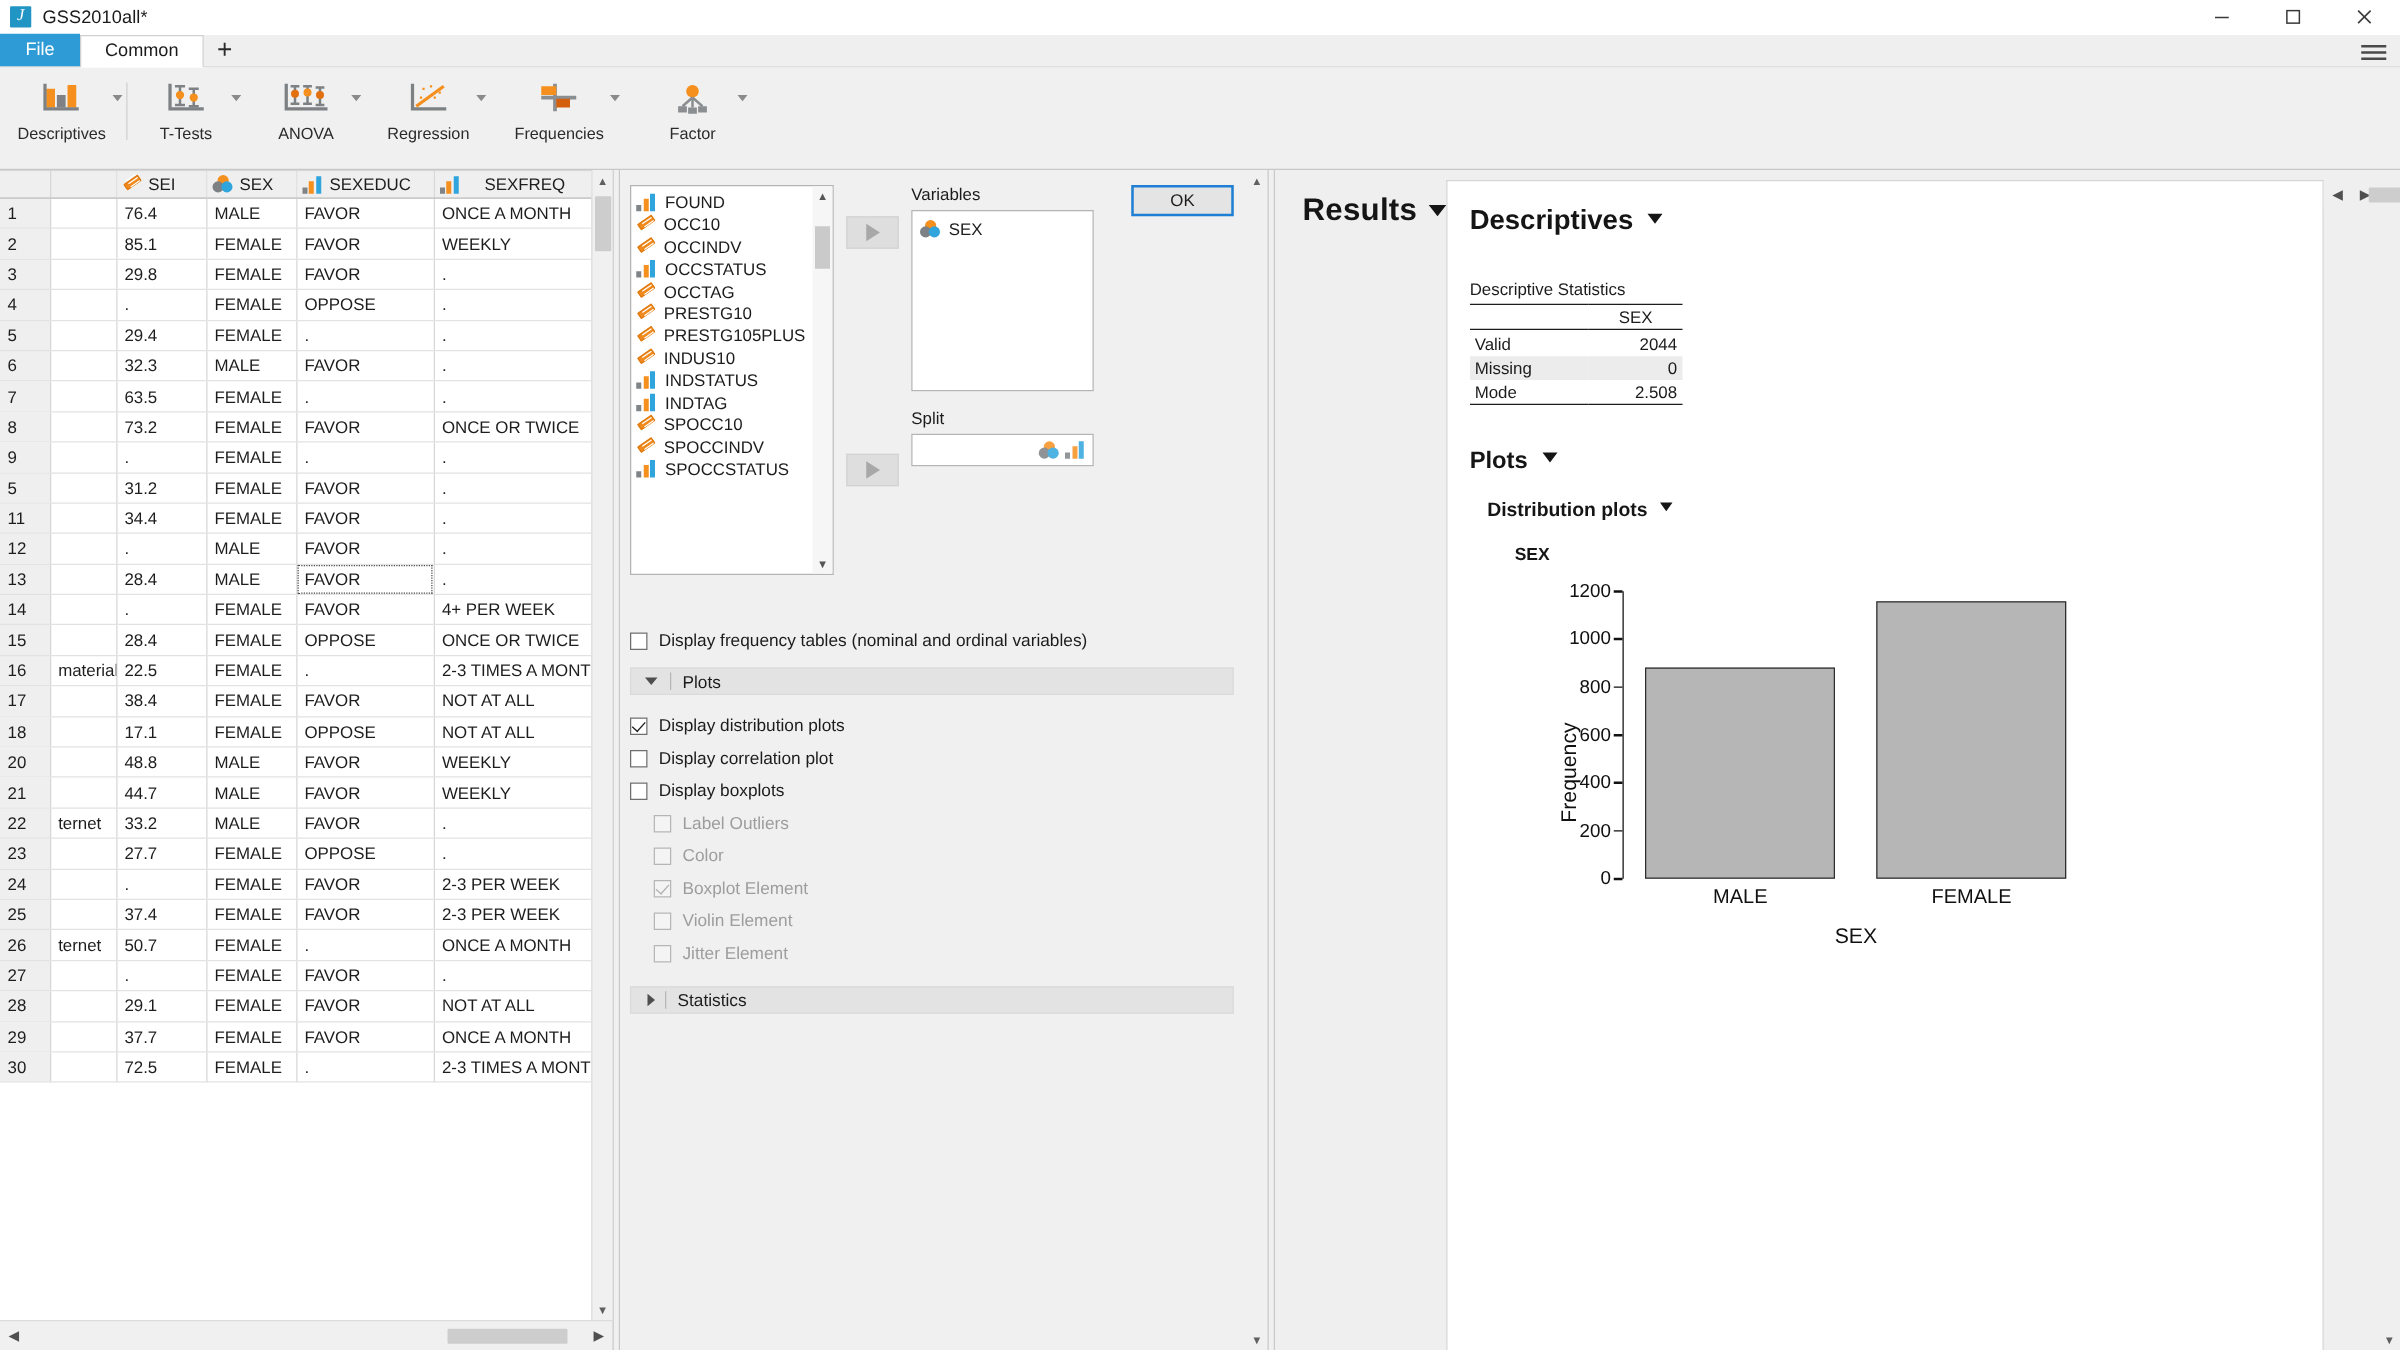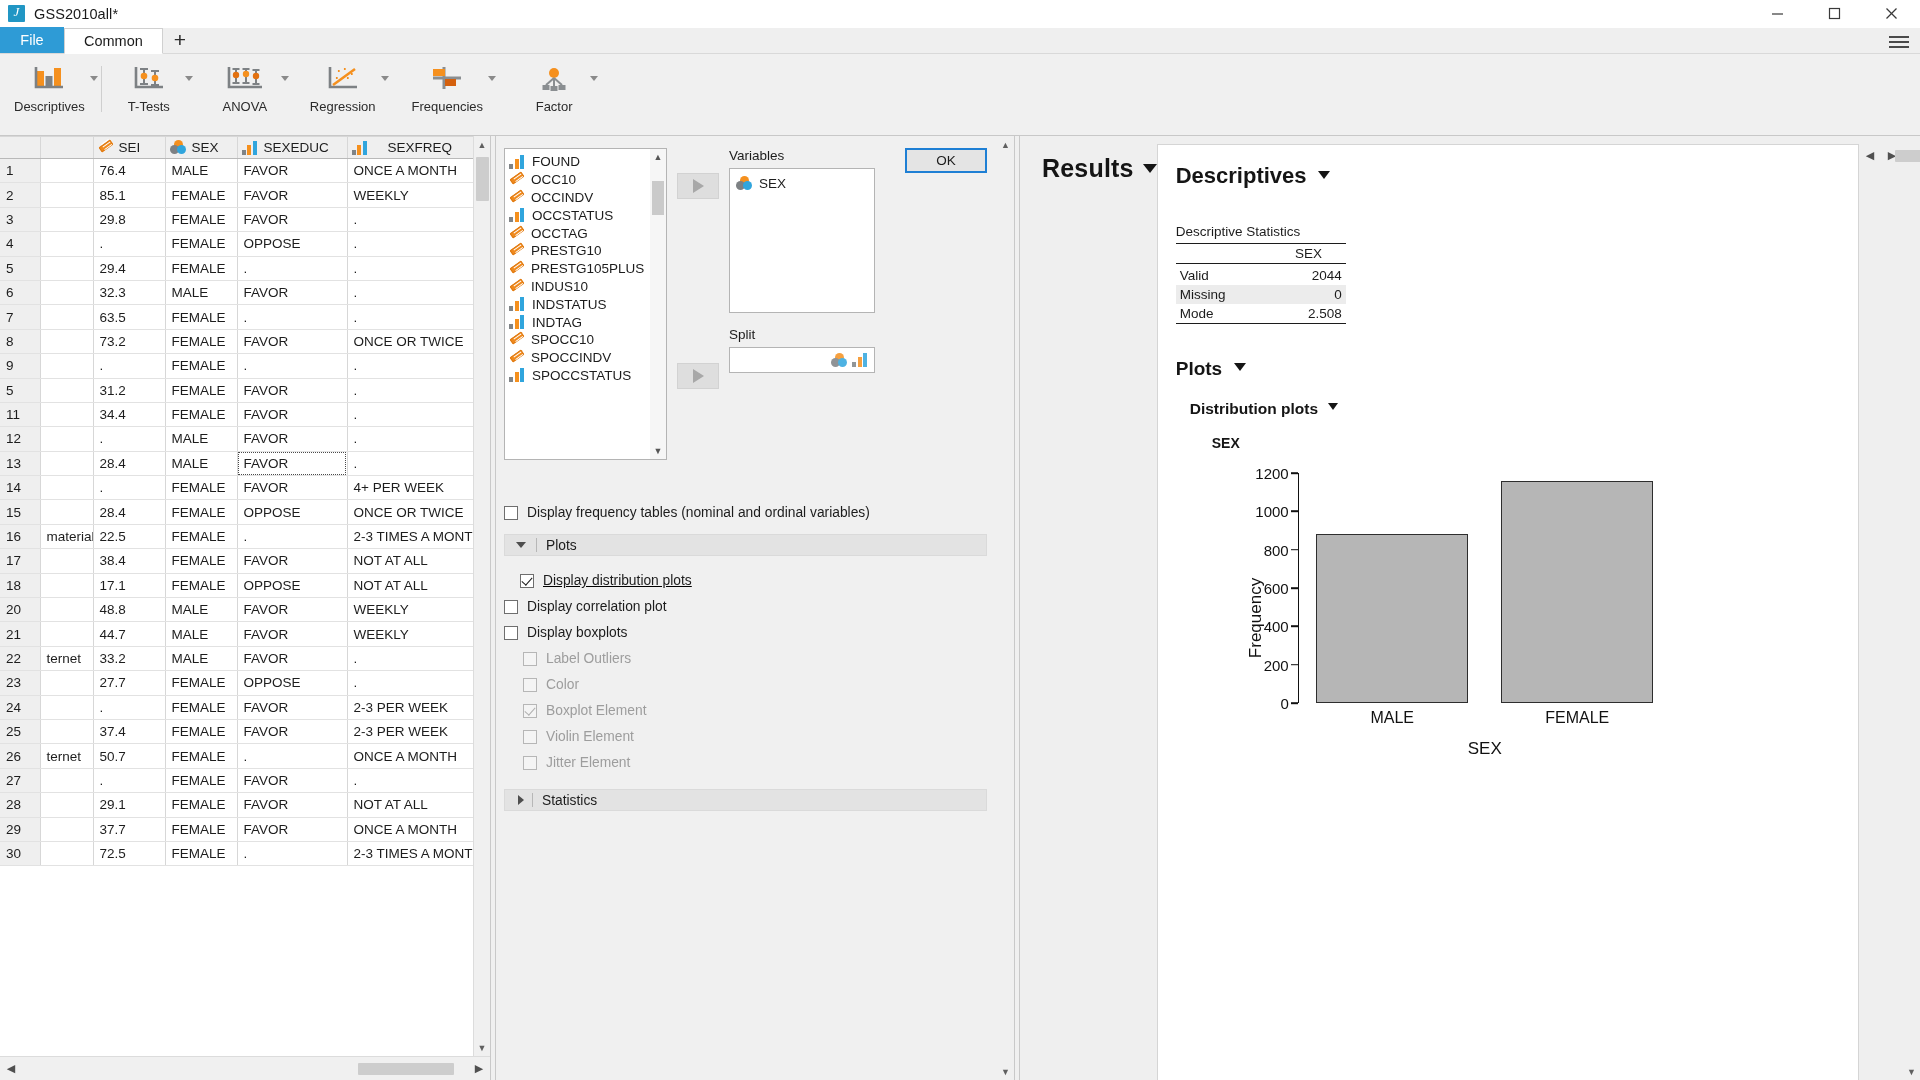--- a/index.html
+++ b/index.html
@@ -841,21 +841,21 @@
           <span class="chk-label">Display frequency tables (nominal and ordinal variables)</span>
         </div>
 
         <div class="section-bar">
           <span class="sb-tri-down"></span>
           <span class="sb-div"></span>
           <span class="sb-title">Plots</span>
         </div>
 
         <div id="plot-options" style="margin-top:17px;">
-            <div class="chk-row" style="margin-top: 11px; margin-left: 16px; text-decoration: underline;">
+            <div class="chk-row" style="margin-top: 11px; margin-left: 0px;">
               <span class="chk checked"></span>
               <span class="chk-label">Display distribution plots</span>
             </div>
             <div class="chk-row" style="margin-top: 11px; margin-left: 0px;">
               <span class="chk"></span>
               <span class="chk-label">Display correlation plot</span>
             </div>
             <div class="chk-row" style="margin-top: 11px; margin-left: 0px;">
               <span class="chk"></span>
               <span class="chk-label">Display boxplots</span>

